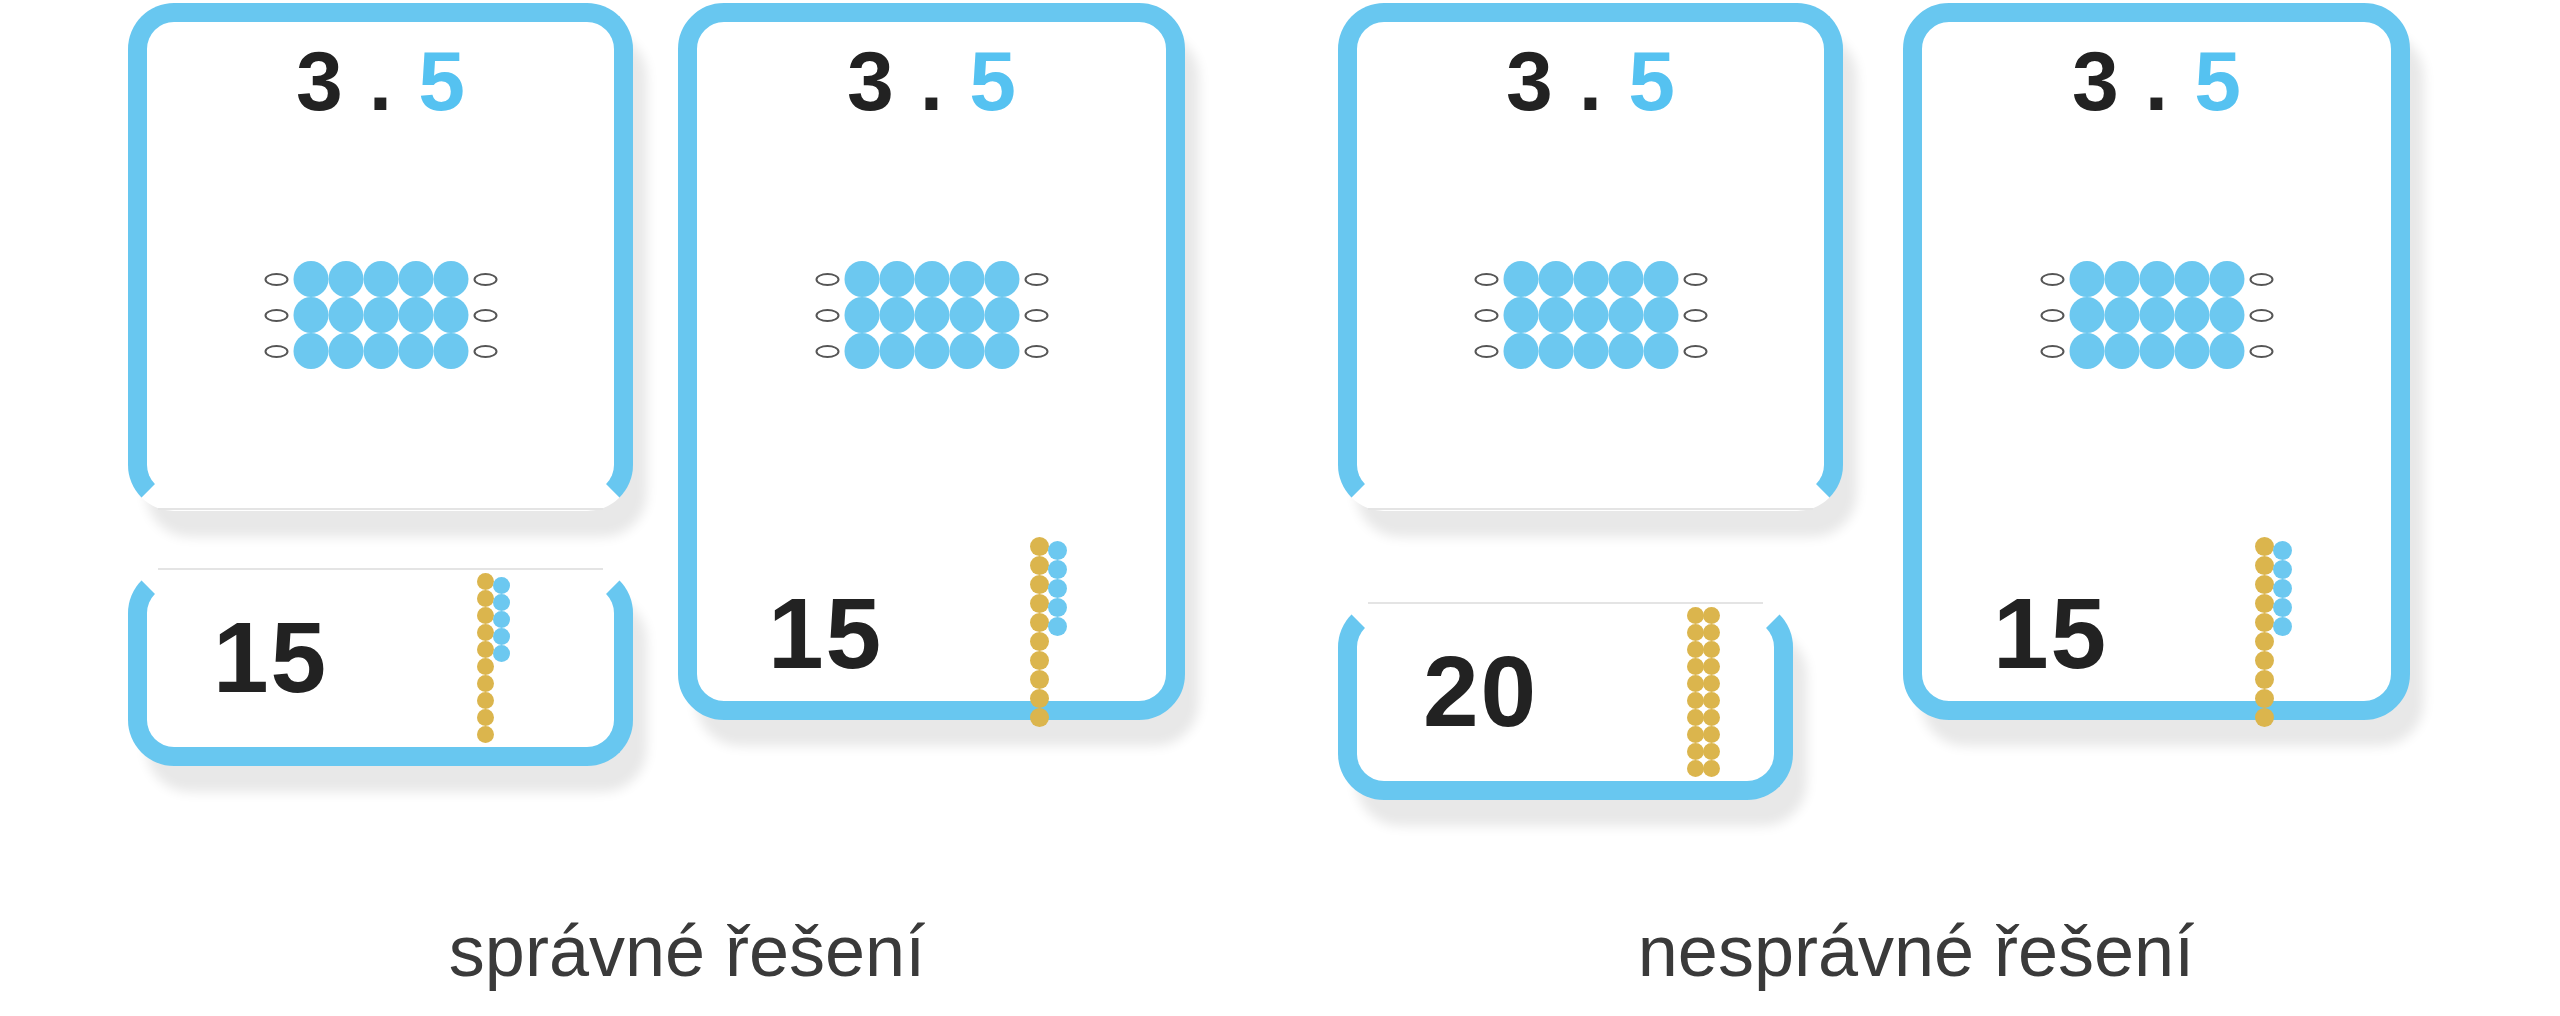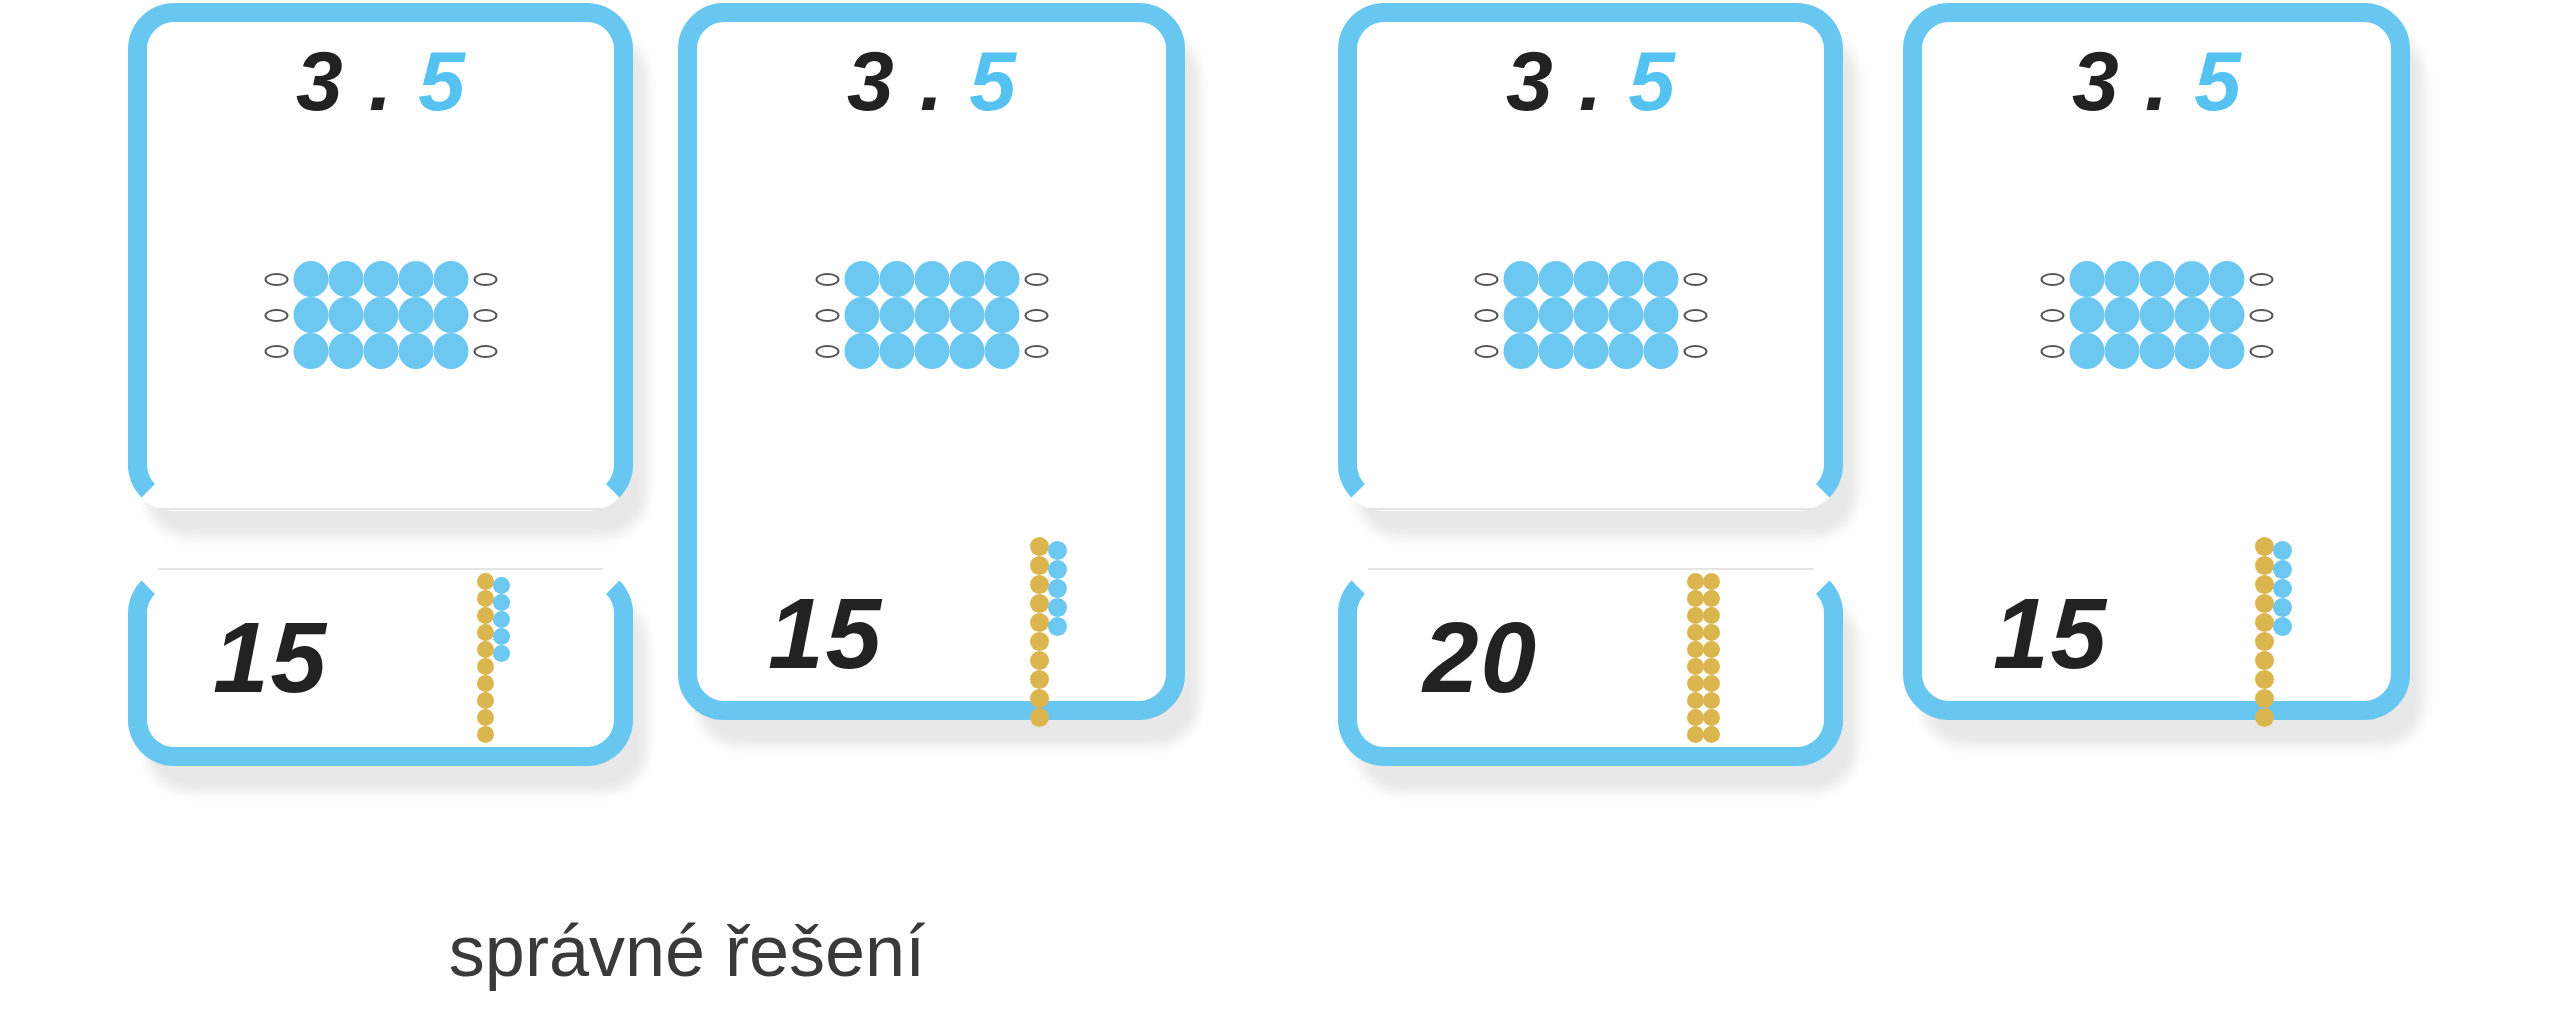--- a/index.html
+++ b/index.html
@@ -14,38 +14,37 @@
     --loop-outline:#555555;
   }
   .canvas{
     position:relative;width:2560px;height:1016px;background:#fff;overflow:hidden;
     font-family:"Liberation Sans",sans-serif;
   }
   .card{
     position:absolute;background:#fff;box-sizing:border-box;
     border:19px solid var(--card-border);border-radius:46px;
     box-shadow:16px 28px 12px -2px var(--shadow);
-    font-style:italic;
   }
   .card .abs{position:absolute;inset:-19px;}
   
   .card.q{border-bottom-color:#ffffff;}
   
   .card.a{border-top-color:#ffffff;}
   .cutline{position:absolute;left:30px;right:30px;height:2px;background:#e4e4e4;}
   .cutline.bottom{bottom:1px;}
   .cutline.top{top:1px;}
 
   
   #card-q1{left:128px;top:3px;width:505px;height:508px;}
   #card-c1{left:678px;top:3px;width:507px;height:717px;}
   #card-a1{left:128px;top:567px;width:505px;height:199px;}
   #card-q2{left:1338px;top:3px;width:505px;height:508px;}
   #card-c2{left:1903px;top:3px;width:507px;height:717px;}
-  #card-a2{left:1338px;top:567px;width:505px;height:199px;}
+  #card-a2{left:1338px;top:601px;width:455px;height:199px;}
 
   
   .expr{
     position:absolute;left:0;right:0;top:36px;text-align:center;
     font-size:84px;font-weight:bold;line-height:1;color:var(--text-dark);
     white-space:nowrap;
   }
   .expr .op{margin:0 26px;color:var(--text-dark);}
   .expr .f2{color:var(--factor2-blue);}
 
@@ -334,14 +333,15 @@
             <span class="sbead"></span>
             <span class="sbead"></span>
             <span class="sbead"></span>
             <span class="sbead"></span>
           </div>
         </div>
     </div>
   </div>
 
   <div class="plabel" id="label-correct">správné řešení</div>
+  <div class="plabel" id="label-incorrect">nesprávné řešení</div>
 
 </div>
 
 </body></html>

